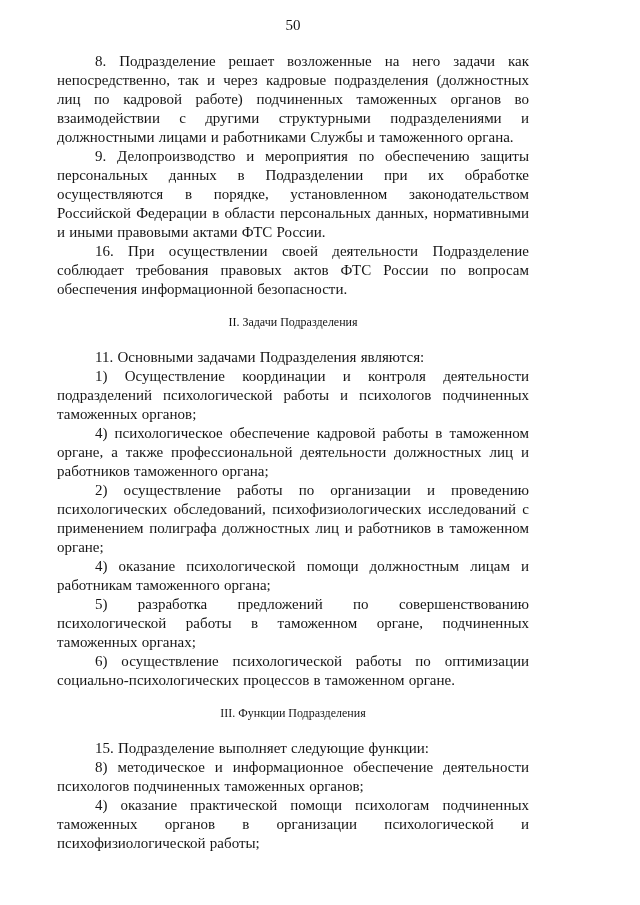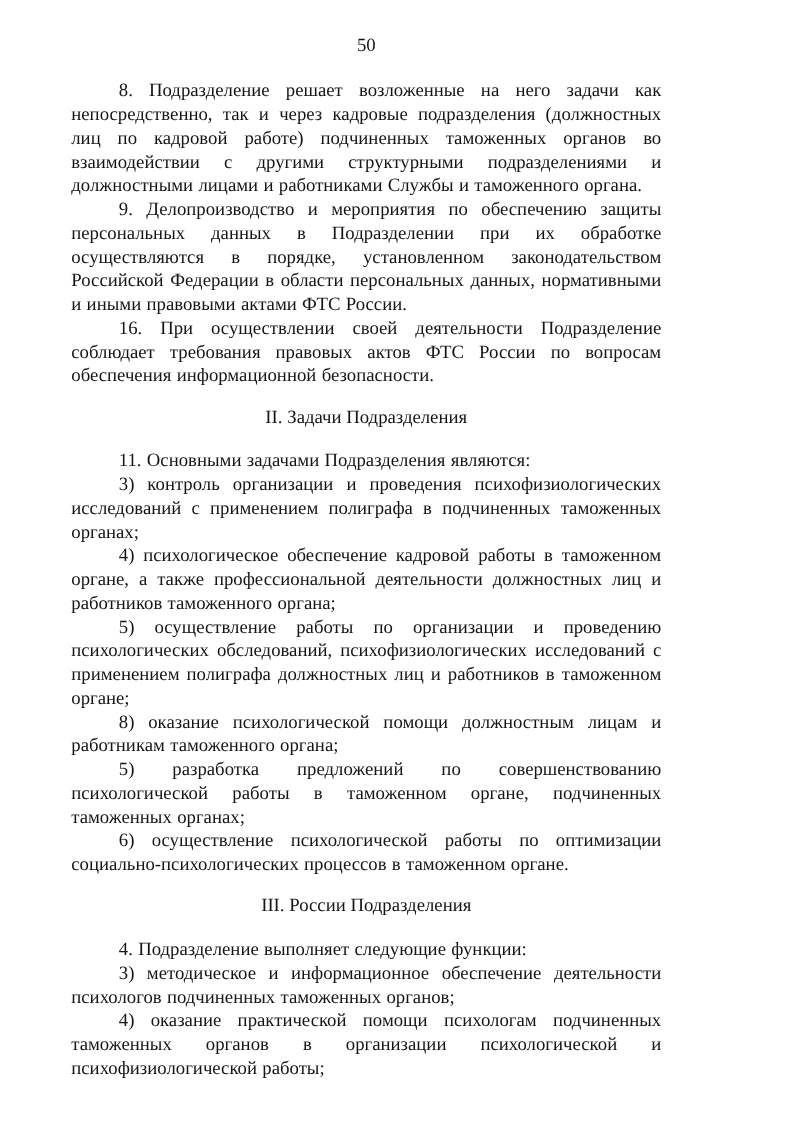--- a/index.html
+++ b/index.html
@@ -6,63 +6,63 @@
     margin: 0;
     padding: 0;
     background: #ffffff;
   }
   .page {
     position: relative;
     width: 572px;
     height: 905px;
     box-sizing: border-box;
     background: #ffffff;
-    padding: 28px 43px 0 57px;
+    padding: 16px 43px 0 57px;
     font-family: "Liberation Serif", "DejaVu Serif", serif;
     font-size: 15px;
     line-height: 19px;
     color: #151515;
     overflow: hidden;
   }
   .page-number {
     text-align: center;
     margin: 0 0 17px 0;
   }
   .para {
     margin: 0;
     text-align: justify;
     text-indent: 38px;
     word-spacing: 0.5px;
   }
   .heading {
     margin: 14px 0 16px 0;
     text-align: center;
-    font-size: 15px;
+    font-size: 12px;
     line-height: 19px;
     font-weight: normal;
   }
 </style>
 </head>
 <body>
 
 <div class="page">
   <div class="page-number">50</div>
 
   <p class="para">8. Подразделение решает возложенные на него задачи как непосредственно, так и через кадровые подразделения (должностных лиц по кадровой работе) подчиненных таможенных органов во взаимодействии с другими структурными подразделениями и должностными лицами и работниками Службы и&nbsp;таможенного органа.</p>
   <p class="para">9. Делопроизводство и мероприятия по обеспечению защиты персональных данных в Подразделении при их обработке осуществляются в&nbsp;порядке, установленном законодательством Российской Федерации в области персональных данных, нормативными и иными правовыми актами ФТС России.</p>
   <p class="para">16. При осуществлении своей деятельности Подразделение соблюдает требования правовых актов ФТС России по вопросам обеспечения информационной безопасности.</p>
 
   <p class="heading">II. Задачи Подразделения</p>
 
   <p class="para">11. Основными задачами Подразделения являются:</p>
-  <p class="para">3) контроль организации и проведения психофизиологических исследований с применением полиграфа в подчиненных таможенных органах;</p>
+  <p class="para">1) Осуществление координации и контроля деятельности подразделений психологической работы и психологов подчиненных таможенных органов;</p>
   <p class="para">4) психологическое обеспечение кадровой работы в таможенном органе, а&nbsp;также профессиональной деятельности должностных лиц и работников таможенного органа;</p>
-  <p class="para">5) осуществление работы по организации и проведению психологических обследований, психофизиологических исследований с применением полиграфа должностных лиц и работников в таможенном органе;</p>
-  <p class="para">8) оказание психологической помощи должностным лицам и работникам таможенного органа;</p>
+  <p class="para">2) осуществление работы по организации и проведению психологических обследований, психофизиологических исследований с применением полиграфа должностных лиц и работников в таможенном органе;</p>
+  <p class="para">4) оказание психологической помощи должностным лицам и работникам таможенного органа;</p>
   <p class="para">5) разработка предложений по совершенствованию психологической работы в таможенном органе, подчиненных таможенных органах;</p>
   <p class="para">6) осуществление психологической работы по оптимизации социально-психологических процессов в таможенном органе.</p>
 
-  <p class="heading">III. России Подразделения</p>
+  <p class="heading">III. Функции Подразделения</p>
 
-  <p class="para">4. Подразделение выполняет следующие функции:</p>
-  <p class="para">3) методическое и информационное обеспечение деятельности психологов подчиненных таможенных органов;</p>
+  <p class="para">15. Подразделение выполняет следующие функции:</p>
+  <p class="para">8) методическое и информационное обеспечение деятельности психологов подчиненных таможенных органов;</p>
   <p class="para">4) оказание практической помощи психологам подчиненных таможенных органов в организации психологической и психофизиологической работы;</p>
 </div>
 
 </body></html>

